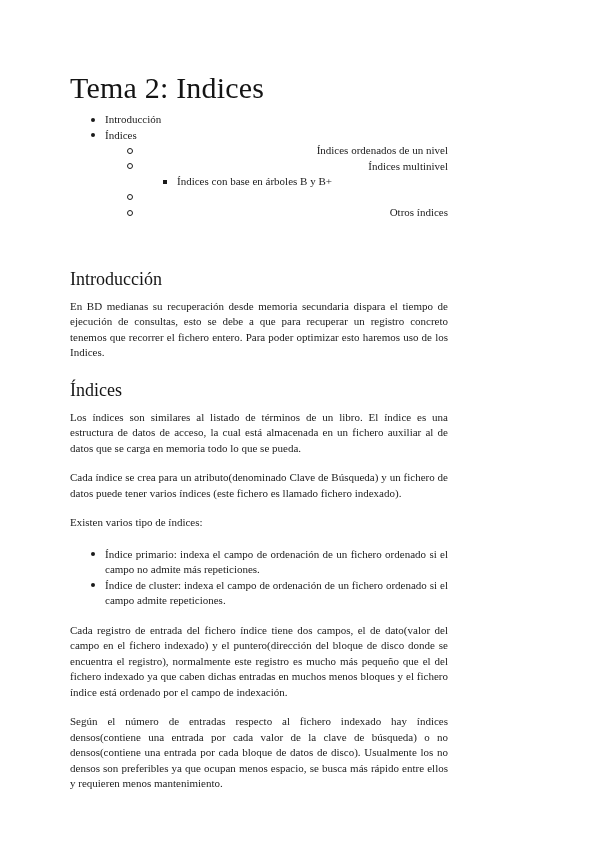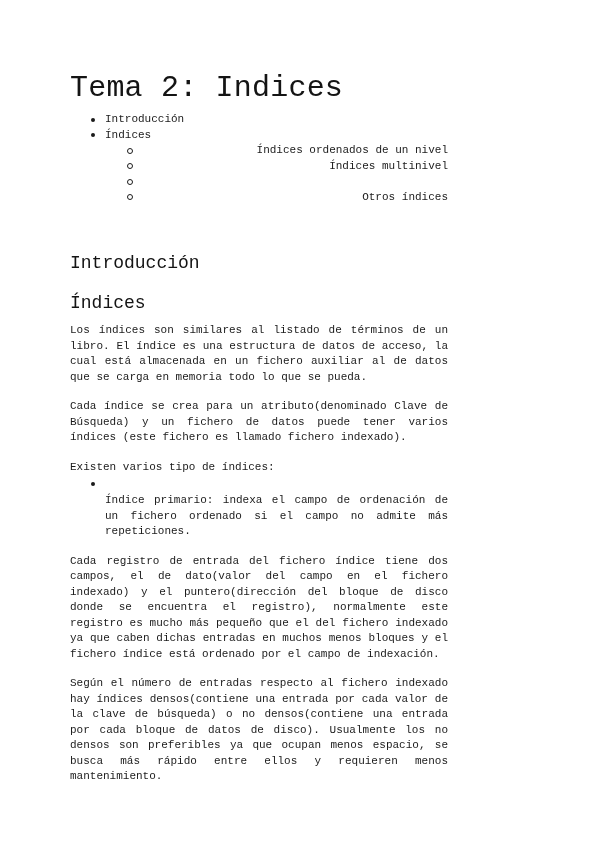--- a/index.html
+++ b/index.html
@@ -8,21 +8,21 @@
     background: #ffffff;
   }
   .page {
     position: relative;
     width: 519px;
     height: 848px;
     background: #ffffff;
     overflow: hidden;
     box-sizing: border-box;
     padding: 70px 71px 0 70px;
-    font-family: Liberation Mono, monospace;
+    font-family: Liberation Serif, serif;
     color: #1b1b1b;
   }
   .doc-title {
     font-size: 30px;
     font-weight: 400;
     line-height: 36px;
     margin: 0 0 6px 0;
     letter-spacing: 0.2px;
     color: #141414;
   }
@@ -60,30 +60,29 @@
     color: #141414;
   }
   .mt-first  { margin-top: 47px; }
   .mt-normal { margin-top: 18px; }
   .para {
     font-size: 11px;
     line-height: 15.5px;
     text-align: justify;
     margin: 0 0 14px 0;
   }
-  .para.no-gap { margin-bottom: 1px; }
+  .para.no-gap { margin-bottom: 16px; }
   .type-list {
     font-size: 11px;
     line-height: 15.5px;
     margin: 0 0 14px 0;
   }
   .type-item .item-text {
     flex: 1;
     text-align: justify;
-    margin-top: 17px;
   }
 </style>
 </head>
 <body>
 
 <div class="page">
 
   <h1 class="doc-title">Tema 2: Indices</h1>
 
   <div class="toc">
@@ -104,49 +103,62 @@
           <i class="shape circle"></i>
         </span>
       <span class="toc-label">Índices ordenados de un nivel</span>
     </div>
     <div class="toc-item l2">
       <span class="marker">
           <i class="shape circle"></i>
         </span>
       <span class="toc-label">Índices multinivel</span>
     </div>
+    <div class="toc-item l3">
+      <span class="marker">
+          <i class="shape square"></i>
+        </span>
+      <span class="toc-label">Índices con base en árboles B y B+</span>
+    </div>
     <div class="toc-item l2">
       <span class="marker">
           <i class="shape circle"></i>
         </span>
     </div>
     <div class="toc-item l2">
       <span class="marker">
           <i class="shape circle"></i>
         </span>
       <span class="toc-label">Otros índices</span>
     </div>
   </div>
 
   <div>
     <h2 class="section-heading mt-first">Introducción</h2>
+    <p class="para">En BD medianas su recuperación desde memoria secundaria dispara el tiempo de ejecución de consultas, esto se debe a que para recuperar un registro concreto tenemos que recorrer el fichero entero. Para poder optimizar esto haremos uso de los Indices.</p>
   </div>
 
   <div>
     <h2 class="section-heading mt-normal">Índices</h2>
     <p class="para">Los índices son similares al listado de términos de un libro. El índice es una estructura de datos de acceso, la cual está almacenada en un fichero auxiliar al de datos que se carga en memoria todo lo que se pueda.</p>
     <p class="para">Cada índice se crea para un atributo(denominado Clave de Búsqueda) y un fichero de datos puede tener varios índices (este fichero es llamado fichero indexado).</p>
     <p class="para no-gap">Existen varios tipo de índices:</p>
 
     <div class="type-list">
       <div class="type-item l1">
         <span class="marker">
             <i class="shape dot"></i>
           </span>
         <span class="item-text">Índice primario: indexa el campo de ordenación de un fichero ordenado si el campo no admite más repeticiones.</span>
       </div>
+      <div class="type-item l1">
+        <span class="marker">
+            <i class="shape dot"></i>
+          </span>
+        <span class="item-text">Índice de cluster: indexa el campo de ordenación de un fichero ordenado si el campo admite repeticiones.</span>
+      </div>
     </div>
 
     <p class="para">Cada registro de entrada del fichero índice tiene dos campos, el de dato(valor del campo en el fichero indexado) y el puntero(dirección del bloque de disco donde se encuentra el registro), normalmente este registro es mucho más pequeño que el del fichero indexado ya que caben dichas entradas en muchos menos bloques y el fichero índice está ordenado por el campo de indexación.</p>
     <p class="para">Según el número de entradas respecto al fichero indexado hay índices densos(contiene una entrada por cada valor de la clave de búsqueda) o no densos(contiene una entrada por cada bloque de datos de disco). Usualmente los no densos son preferibles ya que ocupan menos espacio, se busca más rápido entre ellos y requieren menos mantenimiento.</p>
   </div>
 
 </div>
 
 </body></html>

